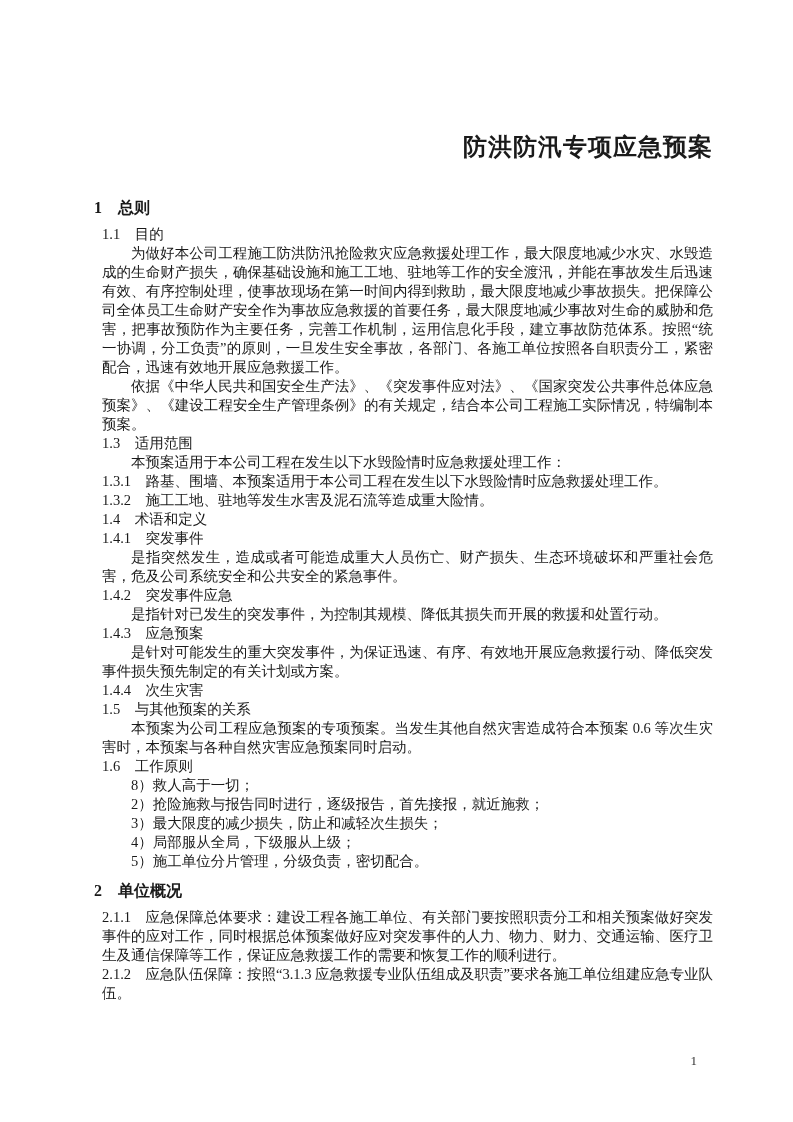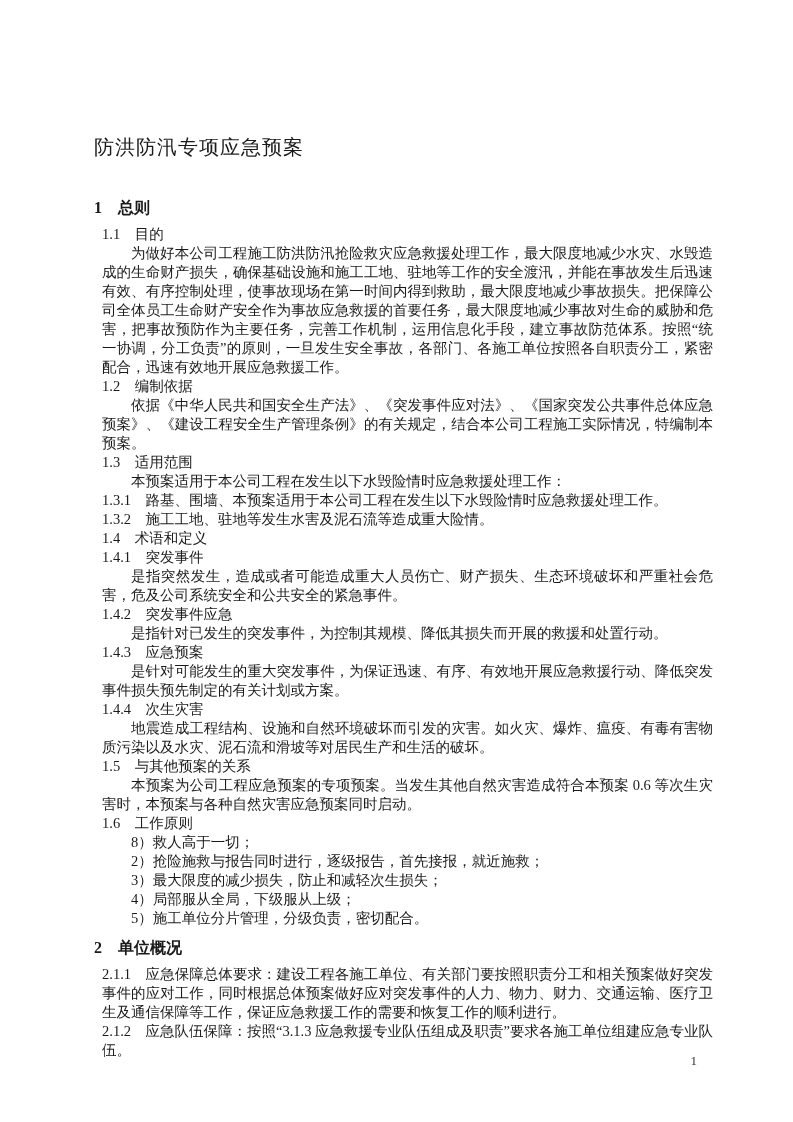--- a/index.html
+++ b/index.html
@@ -15,23 +15,23 @@
     background: #ffffff;
     color: #1a1a1a;
     font-family: "Liberation Serif", "DejaVu Serif", serif;
     font-size: 14.5px;
     line-height: 19px;
     box-sizing: border-box;
     padding: 132px 80px 0 94px;
     overflow: hidden;
   }
   .doc-title {
-    text-align: left;
-    font-size: 20px;
-    font-weight: normal;
+    text-align: right;
+    font-size: 24px;
+    font-weight: bold;
     line-height: 30px;
     letter-spacing: 1px;
     margin: 0 0 36px 0;
   }
   .block {
     text-align: justify;
     white-space: pre-wrap;
     margin-left: 8px;
   }
   .block.h1 {
@@ -62,35 +62,33 @@
 </head>
 <body>
 
 <div class="page">
   <h1 class="doc-title">防洪防汛专项应急预案</h1>
 
   <div>
       <div class="block h1">1　总则</div>
       <div class="block h2">1.1　目的</div>
       <div class="block para">为做好本公司工程施工防洪防汛抢险救灾应急救援处理工作，最大限度地减少水灾、水毁造成的生命财产损失，确保基础设施和施工工地、驻地等工作的安全渡汛，并能在事故发生后迅速有效、有序控制处理，使事故现场在第一时间内得到救助，最大限度地减少事故损失。把保障公司全体员工生命财产安全作为事故应急救援的首要任务，最大限度地减少事故对生命的威胁和危害，把事故预防作为主要任务，完善工作机制，运用信息化手段，建立事故防范体系。按照“统一协调，分工负责”的原则，一旦发生安全事故，各部门、各施工单位按照各自职责分工，紧密配合，迅速有效地开展应急救援工作。</div>
-      <div class="block h2">1.2　编制依据</div>
       <div class="block para">依据《中华人民共和国安全生产法》、《突发事件应对法》、《国家突发公共事件总体应急预案》、《建设工程安全生产管理条例》的有关规定，结合本公司工程施工实际情况，特编制本预案。</div>
       <div class="block h2">1.3　适用范围</div>
       <div class="block para">本预案适用于本公司工程在发生以下水毁险情时应急救援处理工作：</div>
       <div class="block plain">1.3.1　路基、围墙、本预案适用于本公司工程在发生以下水毁险情时应急救援处理工作。</div>
       <div class="block plain">1.3.2　施工工地、驻地等发生水害及泥石流等造成重大险情。</div>
       <div class="block h2">1.4　术语和定义</div>
       <div class="block h2">1.4.1　突发事件</div>
       <div class="block para">是指突然发生，造成或者可能造成重大人员伤亡、财产损失、生态环境破坏和严重社会危害，危及公司系统安全和公共安全的紧急事件。</div>
       <div class="block h2">1.4.2　突发事件应急</div>
       <div class="block para">是指针对已发生的突发事件，为控制其规模、降低其损失而开展的救援和处置行动。</div>
       <div class="block h2">1.4.3　应急预案</div>
       <div class="block para">是针对可能发生的重大突发事件，为保证迅速、有序、有效地开展应急救援行动、降低突发事件损失预先制定的有关计划或方案。</div>
       <div class="block h2">1.4.4　次生灾害</div>
-      <div class="block para">地震造成工程结构、设施和自然环境破坏而引发的灾害。如火灾、爆炸、瘟疫、有毒有害物质污染以及水灾、泥石流和滑坡等对居民生产和生活的破坏。</div>
       <div class="block h2">1.5　与其他预案的关系</div>
       <div class="block para">本预案为公司工程应急预案的专项预案。当发生其他自然灾害造成符合本预案 0.6 等次生灾害时，本预案与各种自然灾害应急预案同时启动。</div>
       <div class="block h2">1.6　工作原则</div>
       <div class="block list">8）救人高于一切；</div>
       <div class="block list">2）抢险施救与报告同时进行，逐级报告，首先接报，就近施救；</div>
       <div class="block list">3）最大限度的减少损失，防止和减轻次生损失；</div>
       <div class="block list">4）局部服从全局，下级服从上级；</div>
       <div class="block list">5）施工单位分片管理，分级负责，密切配合。</div>
       <div class="block h1">2　单位概况</div>
       <div class="block plain">2.1.1　应急保障总体要求：建设工程各施工单位、有关部门要按照职责分工和相关预案做好突发事件的应对工作，同时根据总体预案做好应对突发事件的人力、物力、财力、交通运输、医疗卫生及通信保障等工作，保证应急救援工作的需要和恢复工作的顺利进行。</div>

